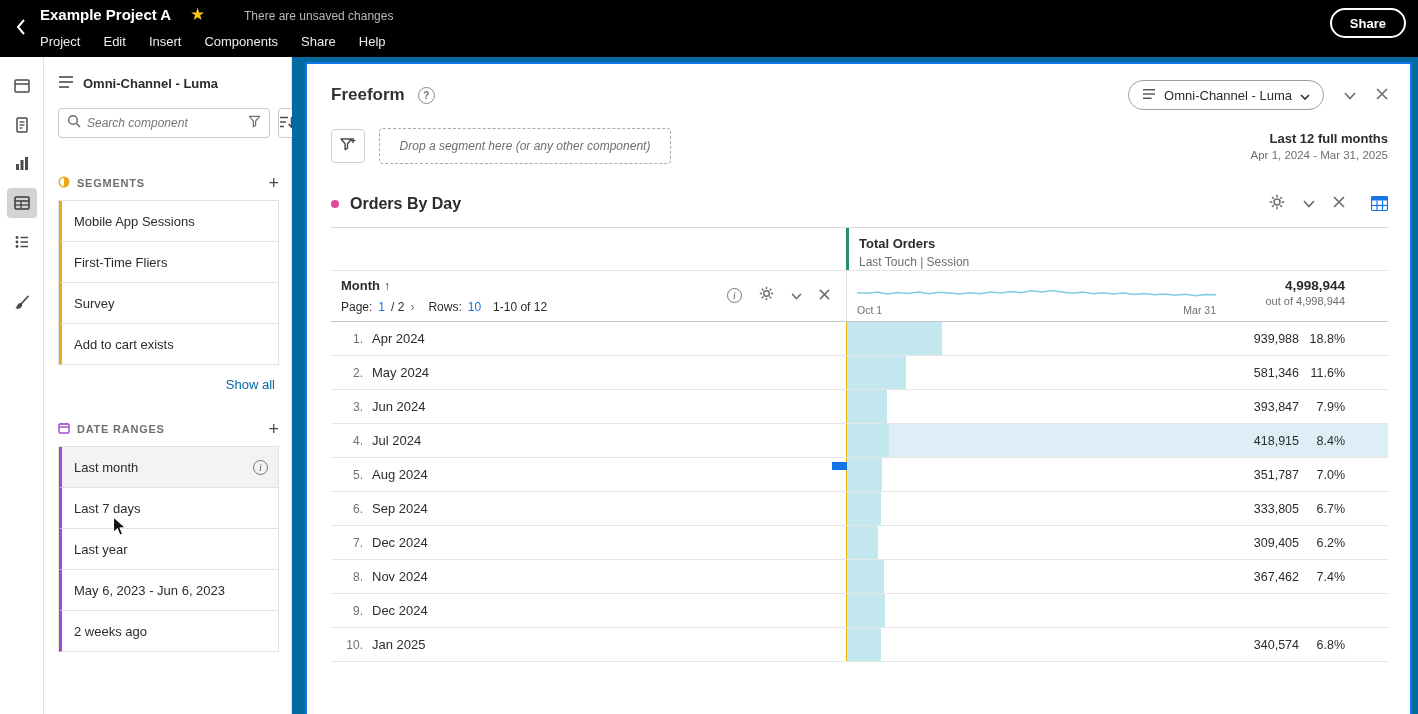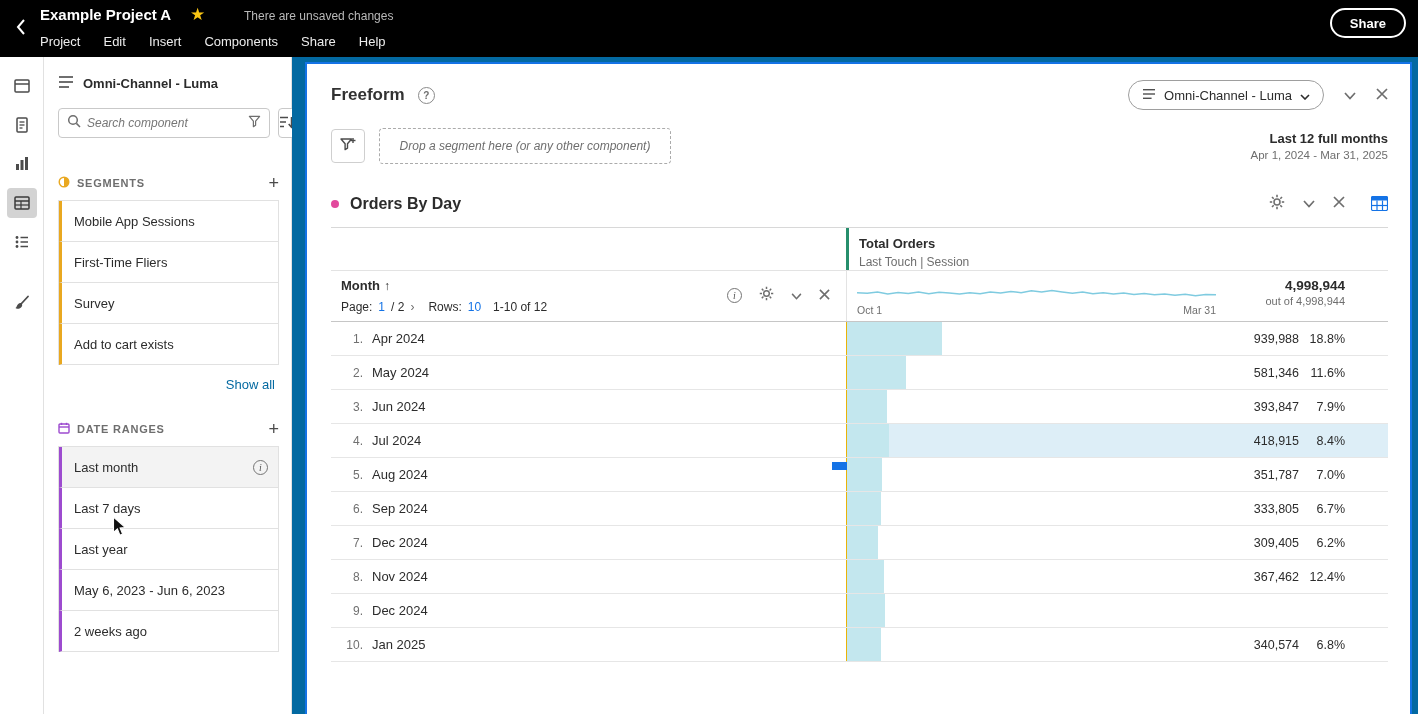--- a/index.html
+++ b/index.html
@@ -563,21 +563,21 @@
               </div>
               <div class="trow">
                 <div class="row-dim">
                   <span class="row-idx">8.</span>
                   <span class="row-month">Nov 2024</span>
                 </div>
                 <div class="row-metric">
                   <div class="bar" style="width: 37.4px;"></div>
                   <div class="row-nums">
                     <span class="row-val">367,462</span>
-                    <span class="row-pct">12.4%</span>
+                    <span class="row-pct">7.4%</span>
                   </div>
                 </div>
               </div>
               <div class="trow">
                 <div class="row-dim">
                   <span class="row-idx">9.</span>
                   <span class="row-month">Dec 2024</span>
                 </div>
                 <div class="row-metric">
                   <div class="bar" style="width: 38.4px;"></div>

